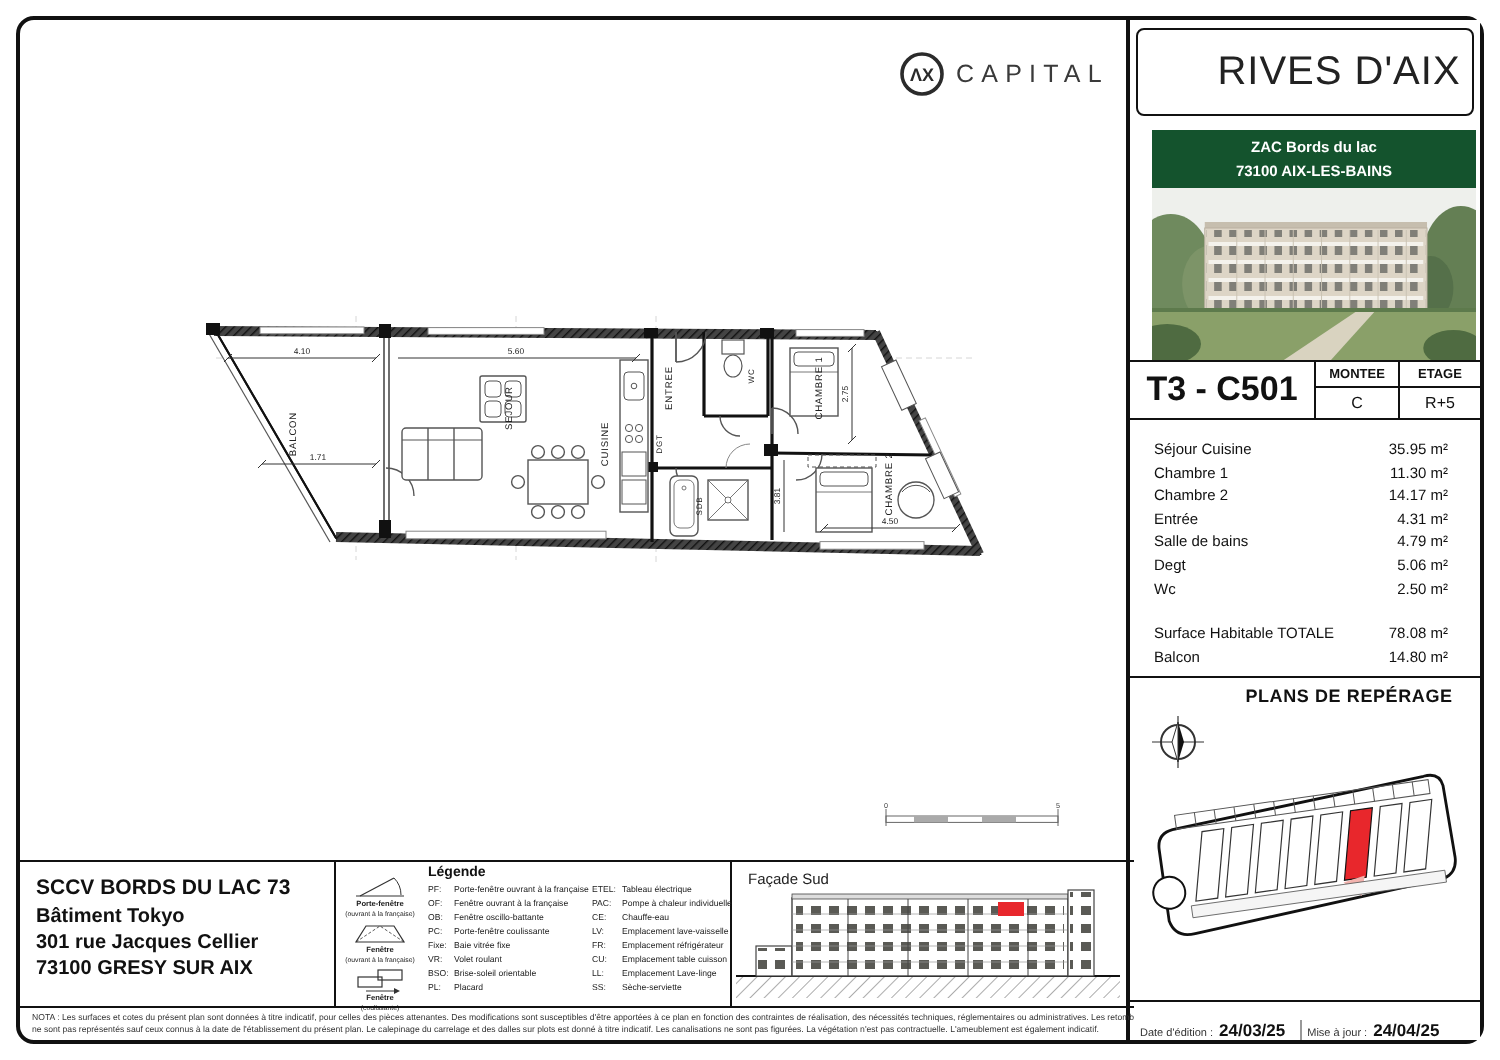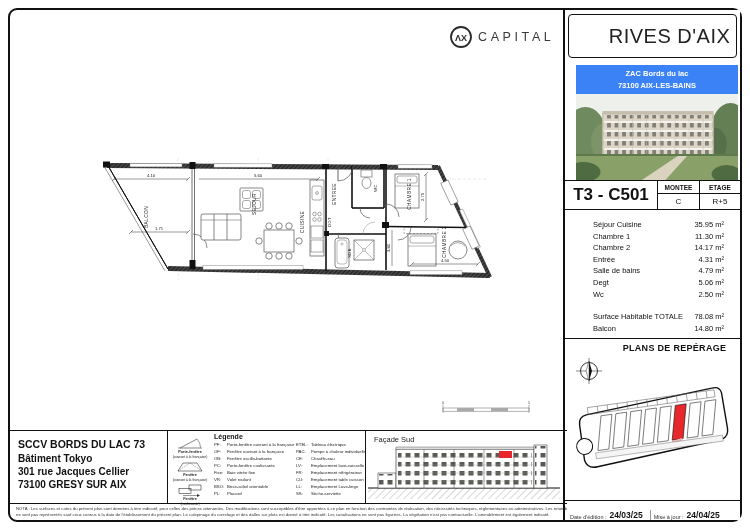--- a/index.html
+++ b/index.html
@@ -6,32 +6,32 @@
   *{box-sizing:border-box;}
   .page{position:relative;width:750px;height:530px;background:#fff;font-family:"Liberation Sans",sans-serif;color:#111;overflow:hidden;}
   .sheet{position:absolute;left:8px;top:8px;width:734px;height:514px;border:2px solid #111;border-radius:9px;background:#fff;}
   
   .logo{position:absolute;left:438px;top:13px;width:116px;height:28px;}
   .plan-wrap{position:absolute;left:8px;top:112px;width:548px;height:306px;}
   .scalebar{position:absolute;left:428px;top:390px;width:104px;height:18px;}
   
   .rcol{position:absolute;top:0;right:0;width:177px;height:510px;border-left:2px solid #111;background:#fff;}
   .title-box{margin:4px 3px 0 3px;height:44px;border:1.5px solid #111;border-radius:4px;display:flex;align-items:center;justify-content:center;font-size:20px;letter-spacing:.5px;color:#222;padding-left:34px;}
-  .addr-bar{margin:7px 2px 0 11px;background:#3b82f6;color:#fff;text-align:center;font-size:7.5px;font-weight:bold;line-height:1.55;padding:3px 0;}
+  .addr-bar{margin:7px 2px 0 11px;background:#14532d;color:#fff;text-align:center;font-size:7.5px;font-weight:bold;line-height:1.55;padding:3px 0;}
   .photo{margin:0 2px 0 11px;height:86px;}
   .photo svg{display:block;width:100%;height:100%;}
   .unit-row{display:flex;height:30px;border-top:1.5px solid #111;border-bottom:1.5px solid #111;}
   .unit-ref{flex:1;display:flex;align-items:center;justify-content:center;font-size:17px;font-weight:bold;border-right:1.5px solid #111;}
   .unit-grid{width:82px;display:grid;grid-template-columns:1fr 1fr;grid-template-rows:13px 1fr;}
   .ug{display:flex;align-items:center;justify-content:center;border-bottom:1px solid #111;font-size:6.5px;font-weight:bold;}
   .ug.h2{border-left:1px solid #111;}
   .ugv{display:flex;align-items:center;justify-content:center;font-size:8px;}
   .ugv.v2{border-left:1px solid #111;text-align:center;}
   .surf-title{height:23px;display:flex;align-items:center;justify-content:center;font-size:12px;font-weight:bold;border-bottom:1.5px solid #111;letter-spacing:.3px;}
-  .surf-table{height:128px;padding:9px 16px 0 28px;font-size:7.5px;line-height:1.54;}
+  .surf-table{height:128px;padding:9px 16px 0 12px;font-size:7.5px;line-height:1.54;}
   .s-row{display:flex;justify-content:space-between;}
   .s-gap{height:11px;}
   .rep{position:relative;height:146px;border-top:1.5px solid #111;padding-left:44px;}
   .rep-title{text-align:center;font-size:9px;font-weight:bold;padding-top:4px;letter-spacing:.3px;}
   .rep svg{position:absolute;left:2px;top:16px;width:172px;height:128px;}
   .dates-row{position:absolute;bottom:0;left:0;right:0;height:20px;border-top:1.5px solid #111;display:flex;align-items:flex-end;font-size:5.5px;color:#333;}
   .d-val{font-size:8.5px;font-weight:bold;color:#111;margin:0 4px 0 3px;}
   .d-sep{width:1px;height:10px;background:#999;margin:0 3px;}
   .dates-row .lbl{margin-left:5px;}
   

